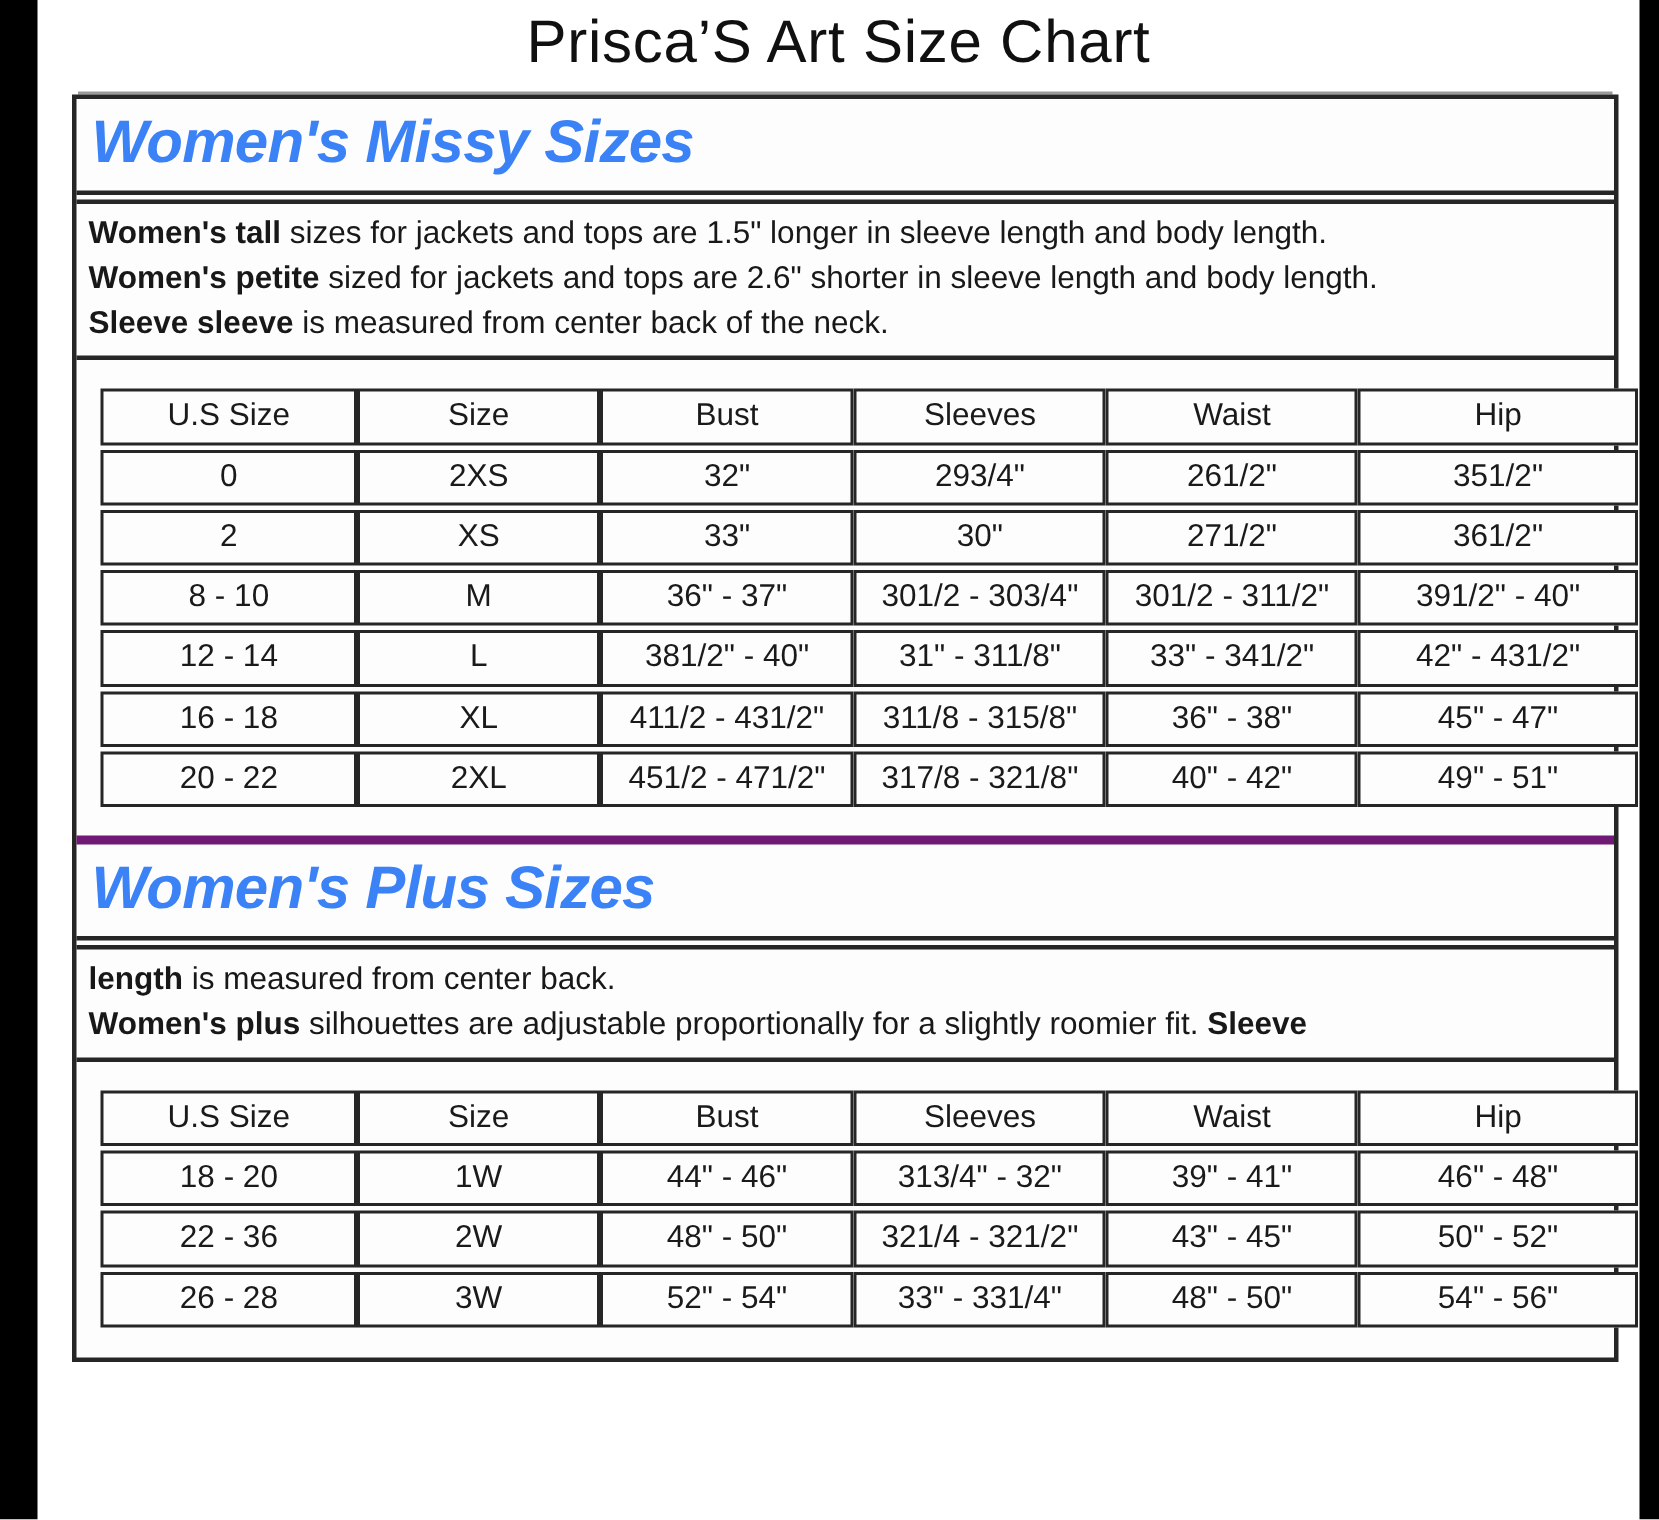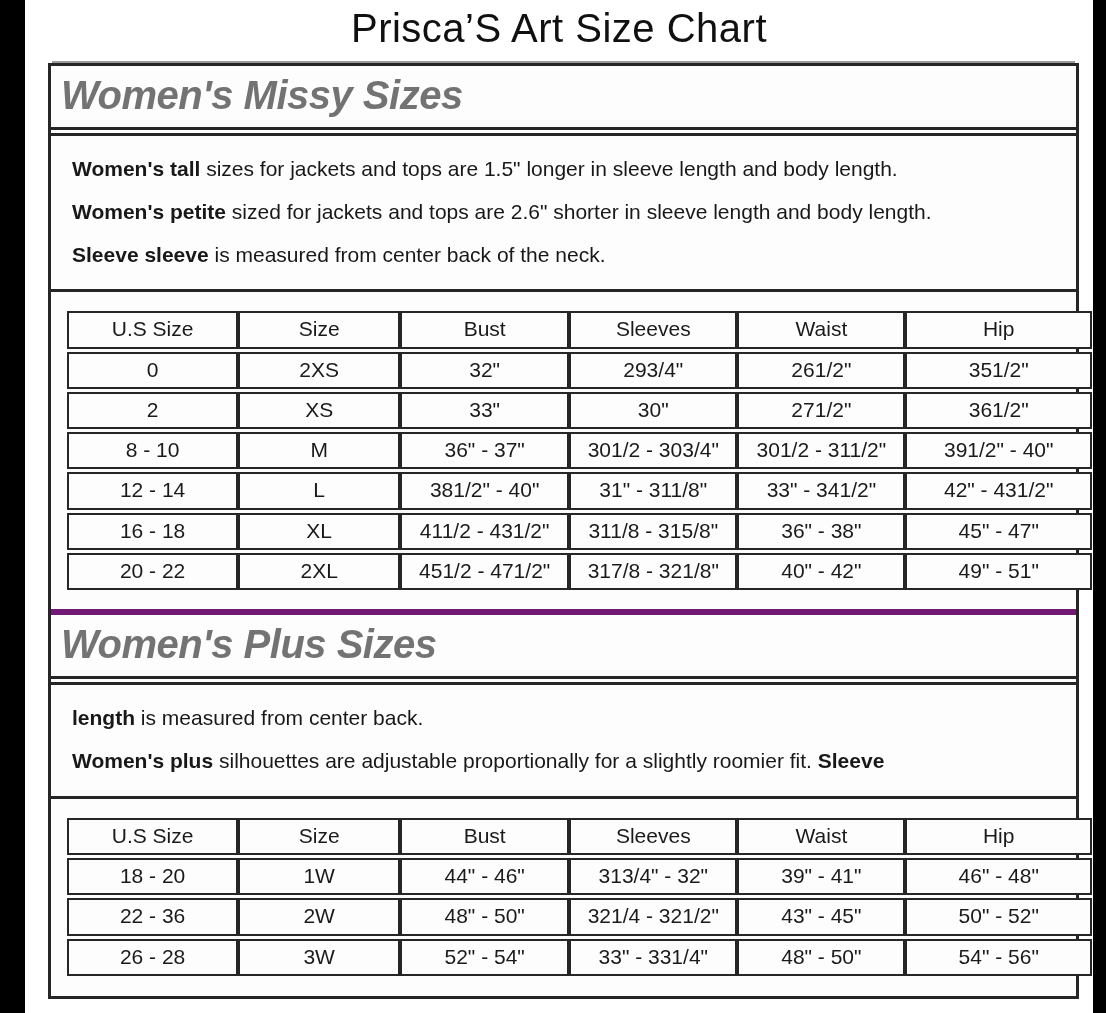--- a/index.html
+++ b/index.html
@@ -46,36 +46,36 @@
     padding-bottom: 1px;
   }
   .section-heading {
     font-size: 40px;
     font-style: italic;
     font-weight: bold;
     letter-spacing: -0.5px;
     margin: 0;
     padding: 7px 10px 9px 10px;
     border-bottom: 3px solid #262626;
-    color: #737373;
+    color: #3b82f6;
   }
   .section-heading.with-top-rule {
     border-top: 6px solid #701a75;
     margin-top: 2px;
   }
   .notes {
     margin-top: 3px;
     border-top: 3px solid #262626;
     border-bottom: 3px solid #262626;
     padding: 5px 8px 7px 8px;
     font-size: 21px;
     line-height: 1.42;
     color: #181818;
   }
-  .notes p { margin: 13px; }
+  .notes p { margin: 0; }
   .notes b { font-weight: bold; }
   table.size-table {
     width: 100%;
     table-layout: fixed;
     border-collapse: separate;
     border-spacing: 0 3px;
     margin: 16px;
   }
   table.size-table th,
   table.size-table td {

